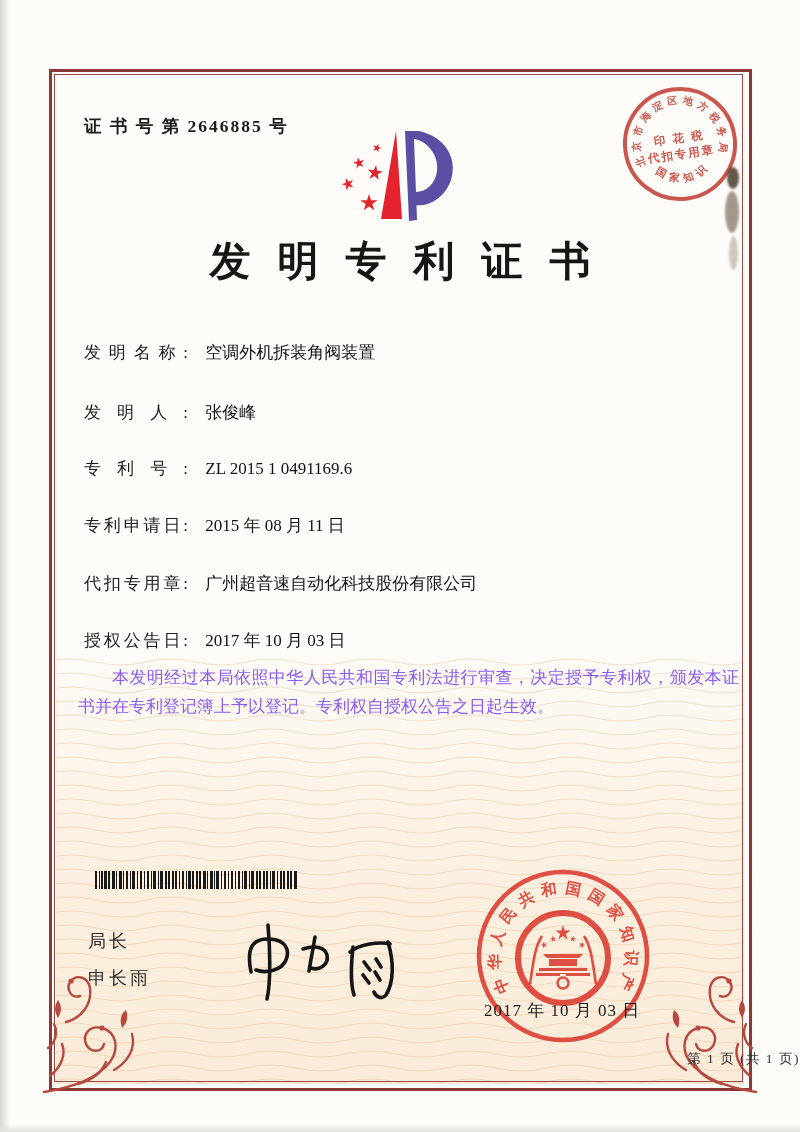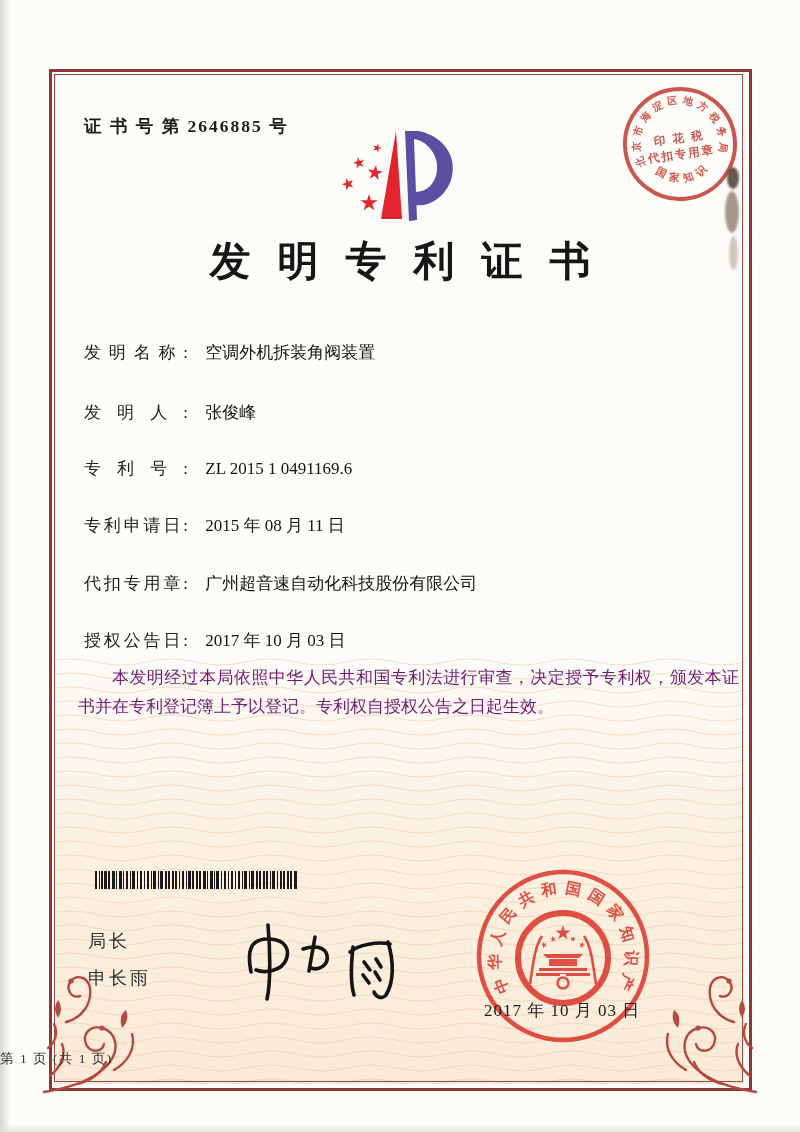--- a/index.html
+++ b/index.html
@@ -26,21 +26,21 @@
   .texture svg{position:absolute;left:0;top:0;}
   .cert-no{left:84px;top:114px;font-size:17.5px;letter-spacing:2px;z-index:3;font-weight:bold;}
   .logo{left:332px;top:128px;z-index:3;}
   .title{left:0;width:800px;top:234px;text-align:center;font-size:41px;font-weight:bold;
     letter-spacing:27px;padding-left:27px;box-sizing:border-box;color:#161616;z-index:3;}
   .fields{z-index:3;}
   .field-row{position:absolute;left:84px;font-size:17px;white-space:nowrap;}
   .field-label{display:inline-block;width:104px;text-align-last:justify;text-align:justify;color:#1d1d1d;}
   .field-value{margin-left:13px;color:#141414;}
   .body-text{left:78px;top:664px;width:661px;font-size:17px;line-height:28.8px;
-    text-align:justify;color:#701a75;z-index:3;}
+    text-align:justify;color:#8b5cf6;z-index:3;}
   .body-text p{margin:0;text-indent:2em;}
   .barcode{left:95px;top:871px;width:203px;height:18px;z-index:3;
     background-image:
       repeating-linear-gradient(90deg,#1a1a1a 0 1.5px,transparent 1.5px 3.5px),
       repeating-linear-gradient(90deg,#1a1a1a 0 1px,transparent 1px 6.5px),
       repeating-linear-gradient(90deg,transparent 0 9px,#1a1a1a 9px 12px,transparent 12px 28px);}
   .director{left:88px;top:929px;z-index:4;font-family:Liberation Sans, sans-serif;
     font-size:18px;color:#2f2f2f;letter-spacing:3px;}
   .director div{margin-bottom:13px;}
   .signature{left:193px;top:912px;z-index:4;}
@@ -51,21 +51,21 @@
     font-family:"Liberation Sans","DejaVu Sans",sans-serif;}
   .issue-date{left:484px;top:999px;font-size:17px;letter-spacing:1px;color:#1c1c1c;z-index:5;}
   .stamp{left:618px;top:82px;z-index:4;opacity:.92;mix-blend-mode:multiply;}
   .stamp-stroke{fill:none;stroke:#c84a40;}
   .stamp-arc{font-size:10px;letter-spacing:4.6px;font-weight:bold;
     font-family:"Liberation Sans","DejaVu Sans",sans-serif;}
   .stamp-arc-b{font-size:10.5px;letter-spacing:5px;font-weight:bold;
     font-family:"Liberation Sans","DejaVu Sans",sans-serif;}
   .stamp-mid{font-size:11.5px;letter-spacing:2px;font-weight:bold;text-anchor:middle;
     font-family:"Liberation Sans","DejaVu Sans",sans-serif;}
-  .footer{left:0;width:800px;top:1050px;text-align:left;font-size:13.5px;
+  .footer{left:0;width:800px;top:1050px;text-align:right;font-size:13.5px;
     letter-spacing:1.5px;color:#333;z-index:3;}
   .flourish{z-index:3;}
   .flourish-left{left:38px;top:958px;}
   .flourish-right{left:650px;top:958px;transform:scaleX(-1);}
   .fl-stroke{fill:none;stroke:#b5493f;stroke-width:2.4;stroke-linecap:round;}
   .smudge{z-index:6;border-radius:50%;filter:blur(1.2px);}
   .smudge1{left:727px;top:167px;width:12px;height:22px;background:#4a3c2c;opacity:.85;}
   .smudge2{left:725px;top:191px;width:14px;height:42px;background:#6b5742;opacity:.6;}
   .smudge3{left:729px;top:236px;width:9px;height:34px;background:#8a7a63;opacity:.4;}
 </style>

